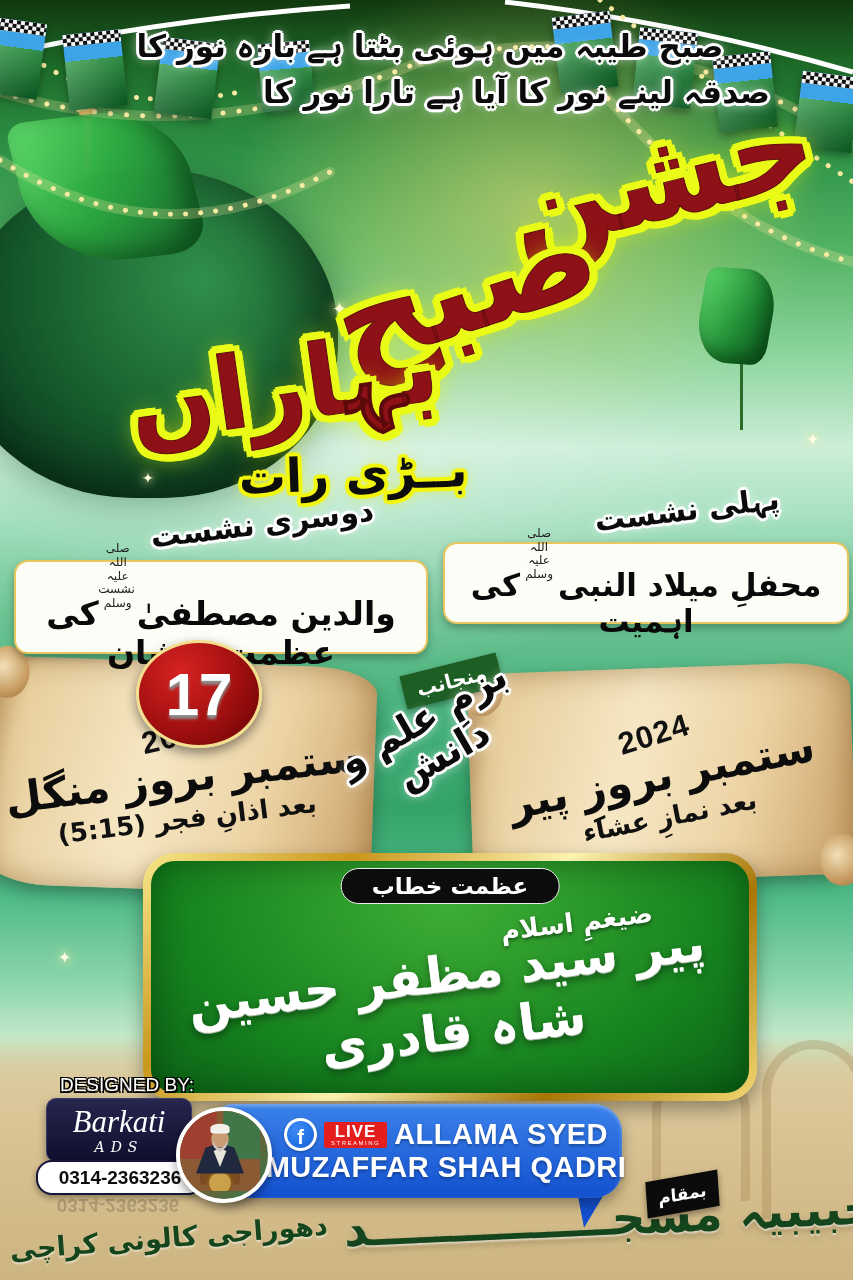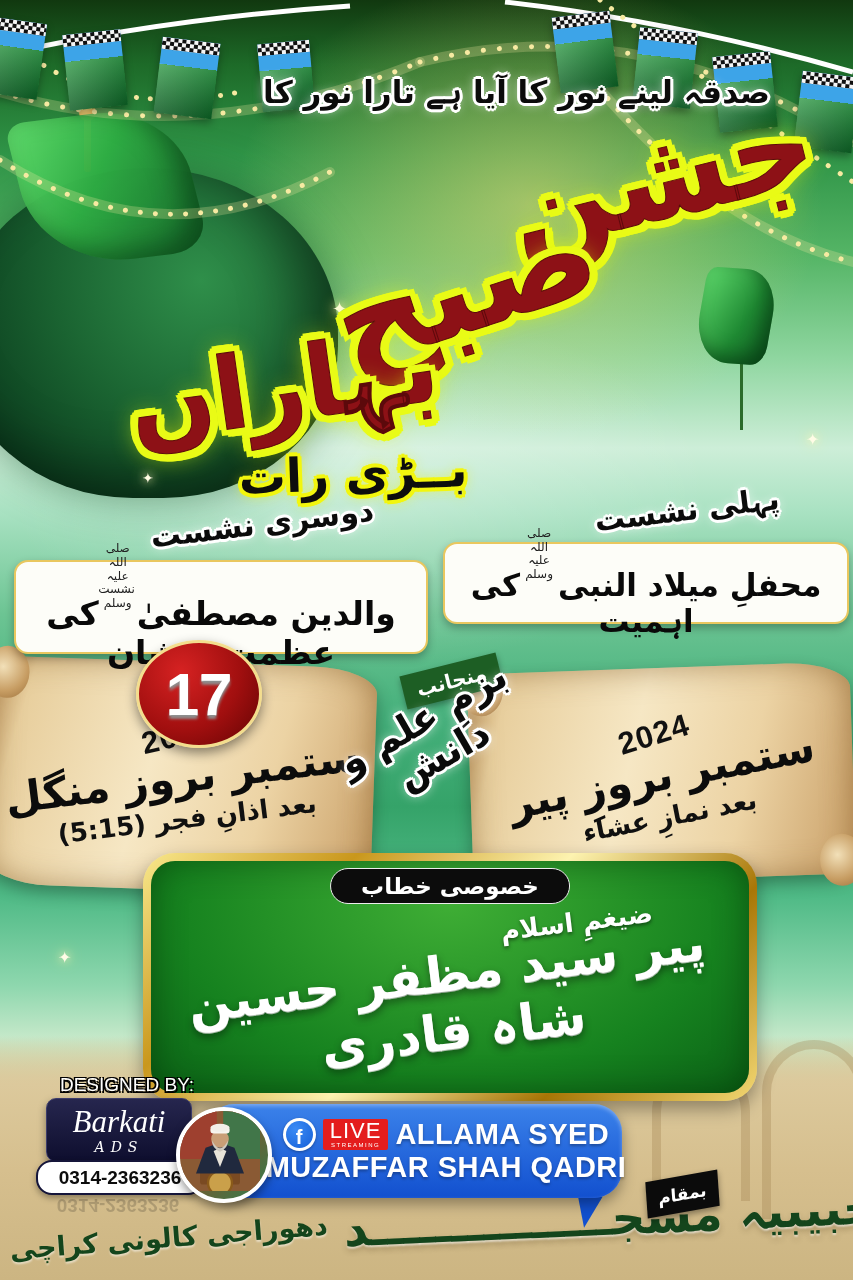--- a/index.html
+++ b/index.html
@@ -174,21 +174,21 @@
     box-shadow:0 6px 14px rgba(0,0,0,.35), inset 0 2px 4px rgba(255,255,255,.35);
     display:flex; flex-direction:column; align-items:center; justify-content:center; padding-left:64px; box-sizing:border-box;}
   .lb-row{display:flex; align-items:center; gap:7px;}
   .fb-circle{width:33px; height:33px; border-radius:50%; background:#fff; display:flex; align-items:center;
     justify-content:center; box-shadow:0 1px 3px rgba(0,0,0,.3);}
   .fb-inner{width:27px; height:27px; border-radius:50%; background:radial-gradient(circle at 35% 30%,#3b8bf5,#1660d8);
     color:#fff; font-family:"Liberation Sans",sans-serif; font-weight:bold; font-size:20px;
     display:flex; align-items:flex-end; justify-content:center; line-height:1.05;}
   .live-badge{background:#e41d1d; color:#fff; text-align:center; padding:1px 7px 2px; border-radius:2px;
     font-family:"Liberation Sans",sans-serif; line-height:1;}
-  .live-word{font-size:22px; font-weight:normal; letter-spacing:1px;}
+  .live-word{font-size:17px; font-weight:bold; letter-spacing:1px;}
   .streaming-word{font-size:6px; letter-spacing:1.5px;}
   .lb-text{color:#fff; font-family:"Liberation Sans",sans-serif; font-weight:bold; font-size:29px;
     letter-spacing:.5px; text-shadow:0 2px 3px rgba(0,0,0,.3); white-space:nowrap;}
   .banner-pointer{ position:absolute; left:574px; top:1194px; z-index:7; width:0; height:0;
     border-left:13px solid transparent; border-right:13px solid transparent;
     border-top:34px solid #1250cf; transform:rotate(10deg);}
   
   .venue-badge{ position:absolute; left:646px; top:1176px; z-index:8; background:#0b0b0b; color:#fff;
     font-size:17px; font-weight:bold; padding:8px 12px; transform:rotate(-10deg) skewX(-6deg);
     box-shadow:0 3px 6px rgba(0,0,0,.4);}
@@ -240,20 +240,21 @@
   <span class="sparkle" style="left:332px;top:298px;font-size:18px;"></span>
   <span class="sparkle" style="left:142px;top:470px;font-size:14px;"></span>
   <span class="sparkle" style="left:700px;top:600px;font-size:20px;"></span>
   <span class="sparkle" style="left:806px;top:430px;font-size:16px;"></span>
   <span class="sparkle" style="left:58px;top:948px;font-size:16px;"></span>
 
   <div class="floor"></div>
   <div class="arch a1"></div>
   <div class="arch a2"></div>
 
+  <div class="verse verse1 rtl outline-white">صبح طیبہ میں ہوئی بٹتا ہے بارہ نور کا</div>
   <div class="verse verse2 rtl outline-white">صدقہ لینے نور کا آیا ہے تارا نور کا</div>
 
   <div class="title-word tw1 rtl">جشن</div>
   <div class="title-word tw2 rtl">صبح</div>
   <div class="title-word tw3 rtl">بہاراں</div>
   <div class="subtitle rtl outline-yellow">بــڑی رات</div>
 
   <div class="session-header sh1 rtl outline-white">پہلی نشست</div>
   <div class="session-box sb1">
     <div class="topic rtl">
@@ -284,21 +285,21 @@
   </div>
   <div class="day-circle dc2">
     <span class="day-num">17</span>
   </div>
 
   <div class="org-badge rtl">منجانب</div>
   <div class="org-name rtl outline-white">بزمِ علم و دانش</div>
 
   <div class="gold-frame">
     <div class="green-inner">
-      <div class="khitab-pill rtl">خصوصی خطاب</div>
+      <div class="khitab-pill rtl">عظمت خطاب</div>
       <div class="honor-title rtl">ضیغمِ اسلام</div>
       <div class="speaker rtl">پیر سید مظفر حسین شاہ قادری</div>
     </div>
   </div>
 
   <div class="designed-heading">DESIGNED BY:</div>
   <div class="brand-box">
     <div class="brand-name">Barkati</div>
     <div class="brand-sub">ADS</div>
   </div>

